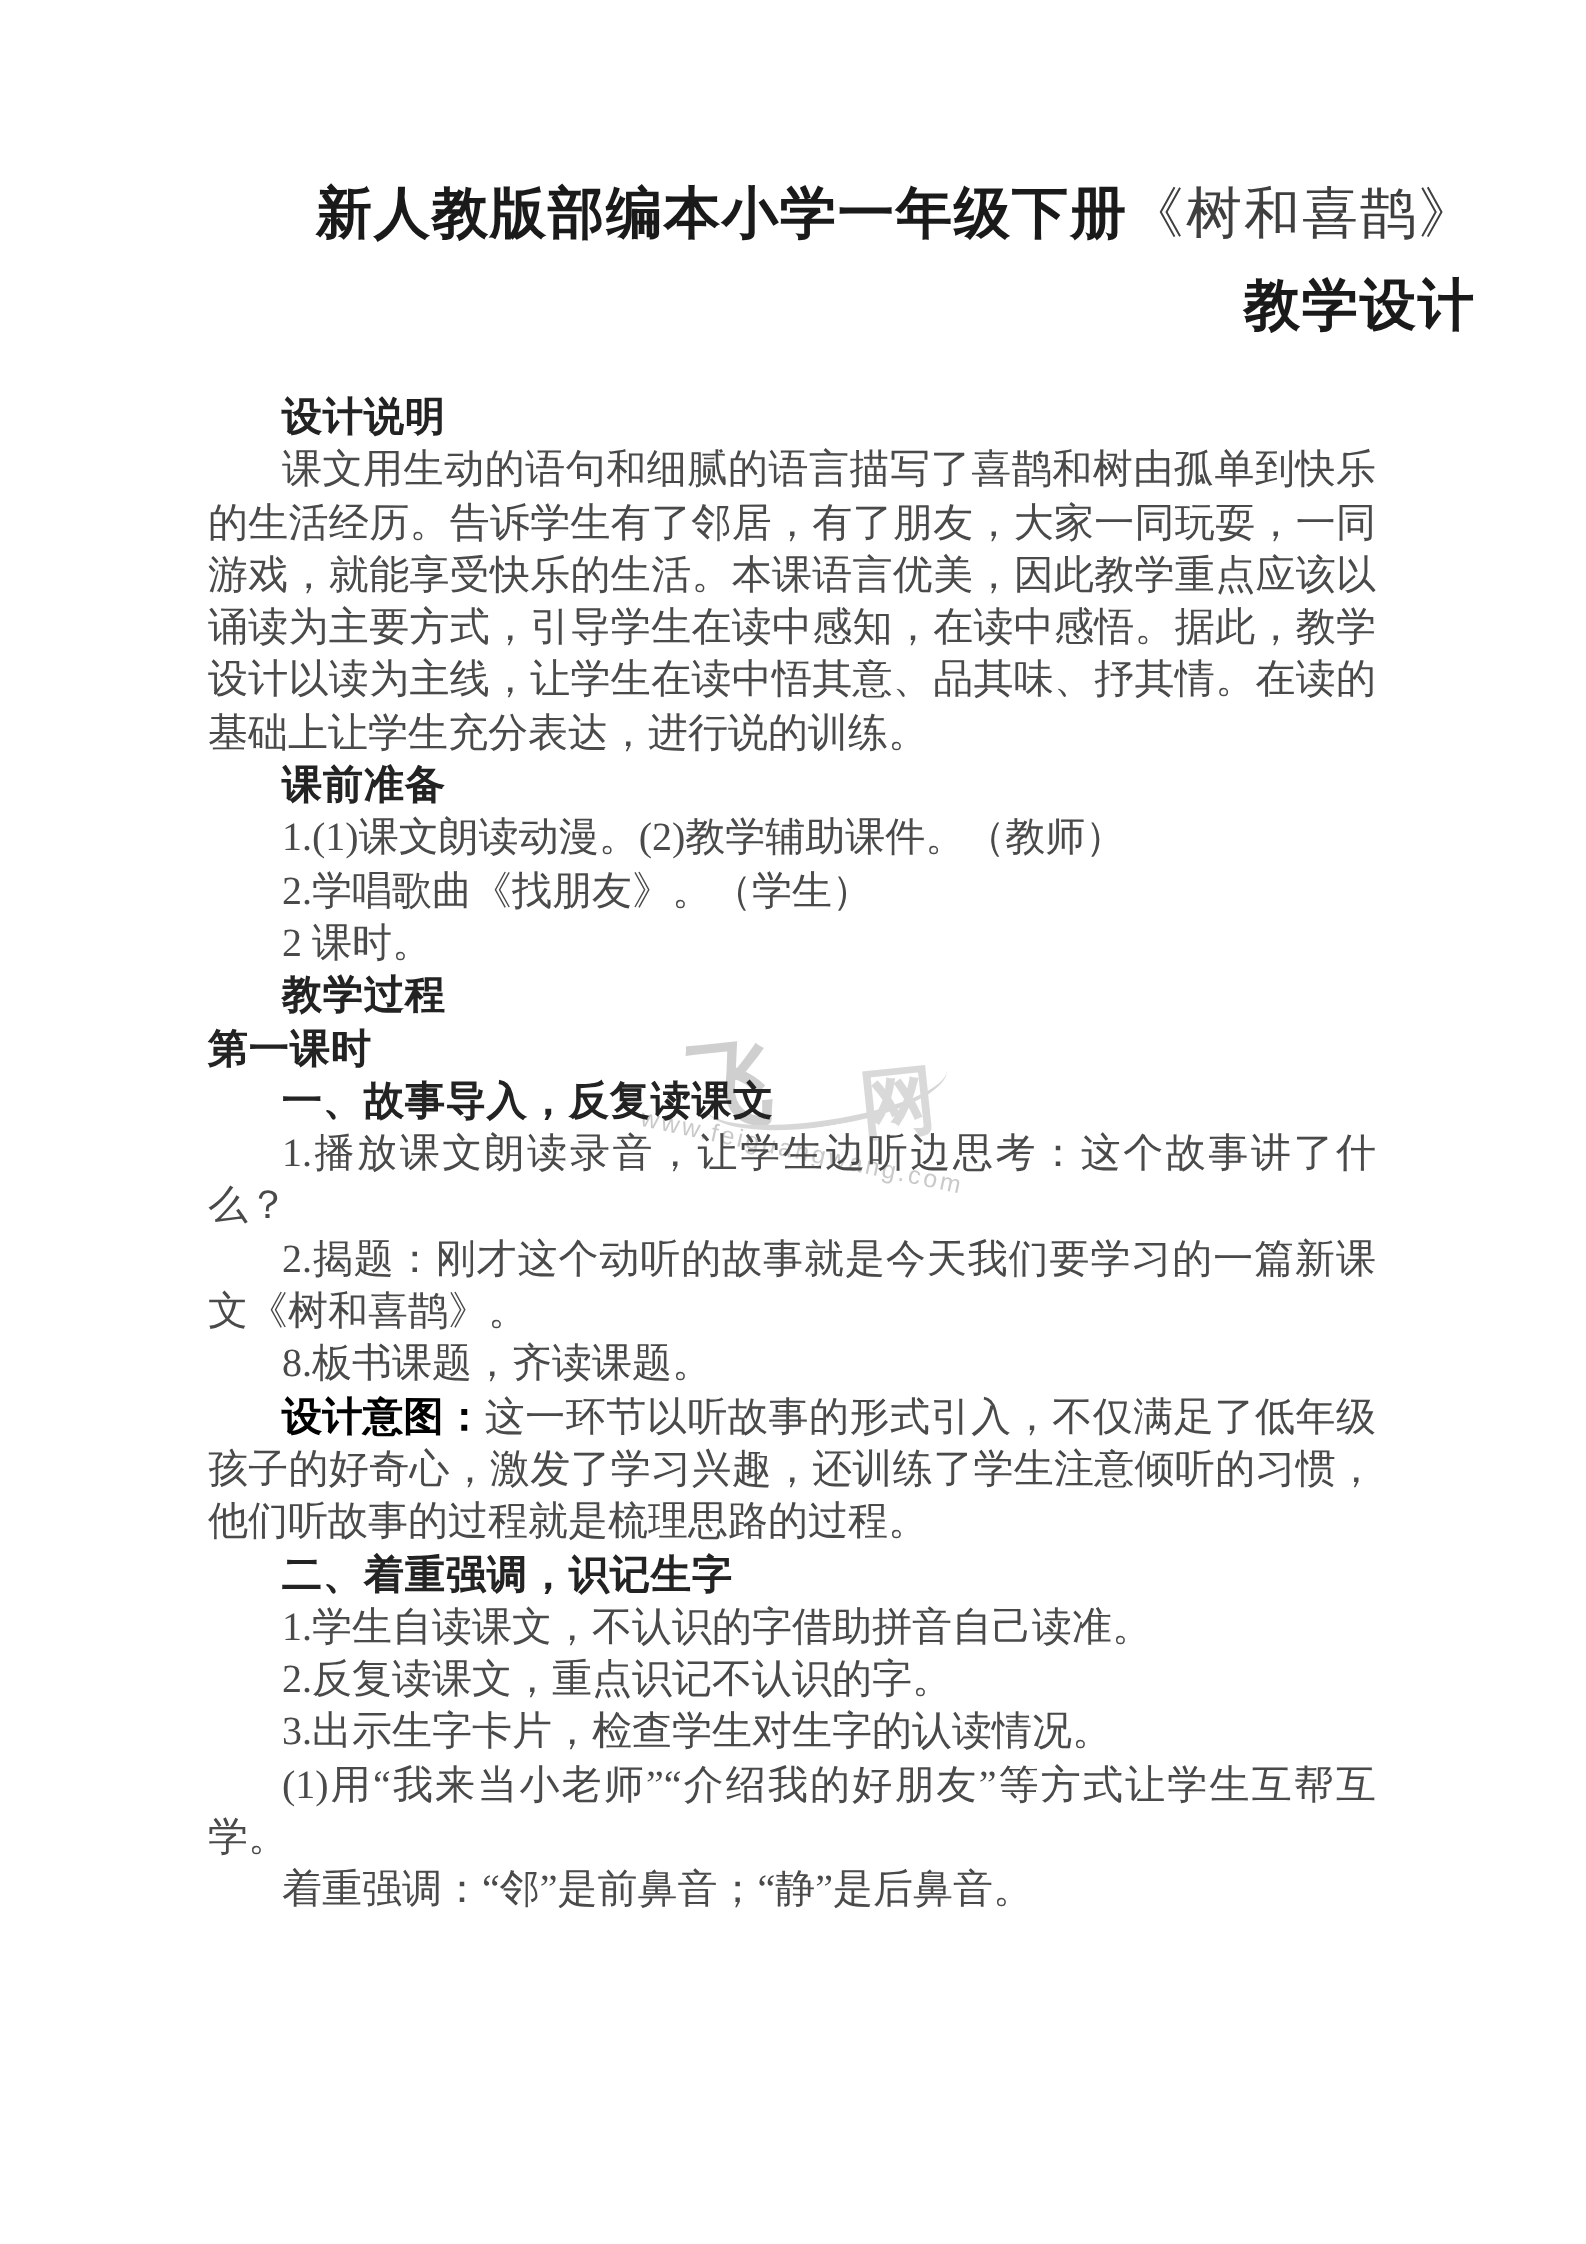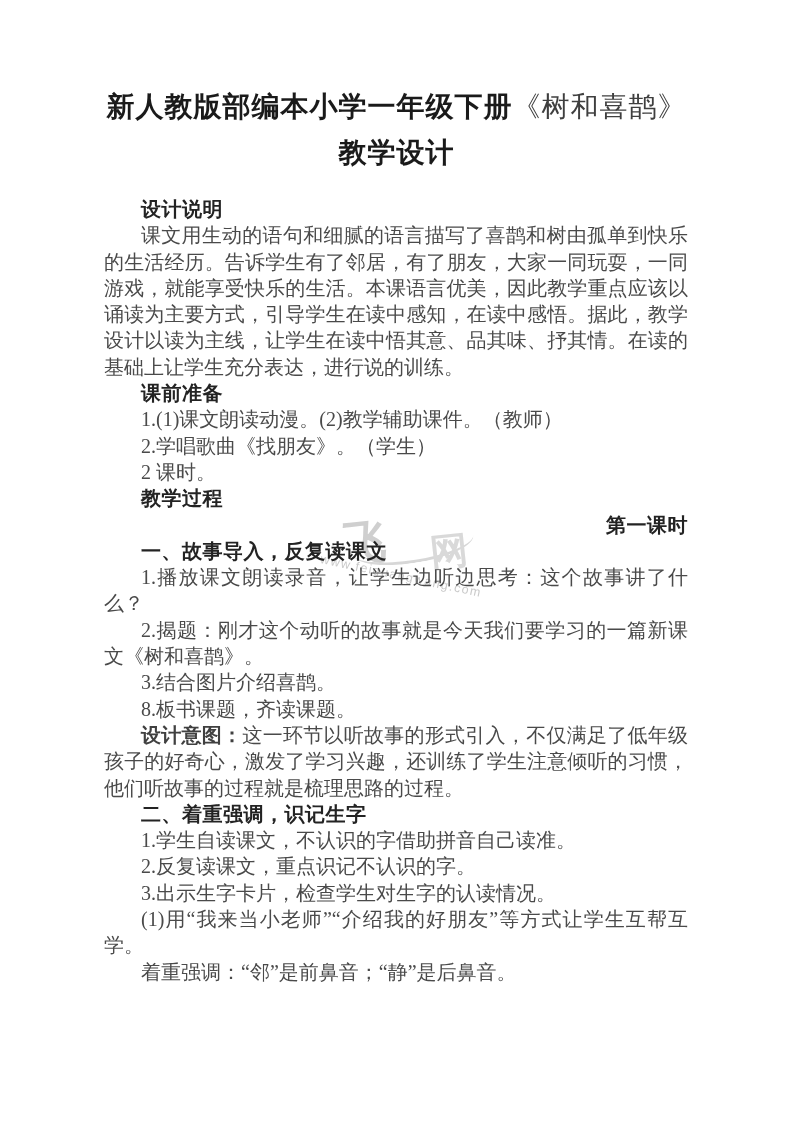--- a/index.html
+++ b/index.html
@@ -5,42 +5,42 @@
   html, body { margin:0; padding:0; }
   body {
     width:793px; height:1122px; background:#ffffff; position:relative;
     overflow:hidden;
     font-family:"Liberation Serif","DejaVu Serif",serif;
   }
   .page { position:absolute; inset:0; background:#ffffff; }
 
   .doc-title {
     position:absolute; top:84px; left:55px; width:683px;
-    text-align:center;
+    text-align:right;
     font-family:"Liberation Sans","DejaVu Sans",sans-serif;
     font-size:28px; line-height:46px; font-weight:700;
     color:#1a1a1a; letter-spacing:1px;
   }
   .doc-title .light { font-weight:400; color:#3f3f3f; }
 
   .content {
     position:absolute; top:196px; left:104px; width:584px;
     font-size:20px; line-height:26.3px; color:#4a4a4a;
     text-align:justify; z-index:2;
   }
   .content p { margin:0; text-indent:37px; }
   .content p.h {
     font-family:"Liberation Sans","DejaVu Sans",sans-serif;
     font-weight:700; color:#232323; letter-spacing:0.5px;
     text-align:left;
   }
-  .content p.hc { text-align:right; text-indent:0; }
+  .content p.hc { text-align:left; text-indent:0; }
   .lead {
     font-family:"Liberation Sans","DejaVu Sans",sans-serif;
-    font-weight:700; color:#404040;
+    font-weight:700; color:#000000;
   }
 
   .watermark {
     position:absolute; left:318px; top:516px; width:190px; height:90px;
     z-index:1; opacity:0.62; pointer-events:none;
   }
   .wm-fly {
     position:absolute; left:24px; top:-4px;
     font-family:"Liberation Sans","DejaVu Sans",sans-serif;
     font-weight:700; font-size:46px; color:#b2b2b2;
@@ -87,21 +87,20 @@
     <p>课文用生动的语句和细腻的语言描写了喜鹊和树由孤单到快乐的生活经历。告诉学生有了邻居，有了朋友，大家一同玩耍，一同游戏，就能享受快乐的生活。本课语言优美，因此教学重点应该以诵读为主要方式，引导学生在读中感知，在读中感悟。据此，教学设计以读为主线，让学生在读中悟其意、品其味、抒其情。在读的基础上让学生充分表达，进行说的训练。</p>
     <p class="h">课前准备</p>
     <p>1.(1)课文朗读动漫。(2)教学辅助课件。（教师）</p>
     <p>2.学唱歌曲《找朋友》。（学生）</p>
     <p>2 课时。</p>
     <p class="h">教学过程</p>
     <p class="h hc">第一课时</p>
     <p class="h">一、故事导入，反复读课文</p>
     <p>1.播放课文朗读录音，让学生边听边思考：这个故事讲了什么？</p>
     <p>2.揭题：刚才这个动听的故事就是今天我们要学习的一篇新课文《树和喜鹊》。</p>
-    <p>3.结合图片介绍喜鹊。</p>
     <p>8.板书课题，齐读课题。</p>
     <p><span class="lead">设计意图：</span><span>这一环节以听故事的形式引入，不仅满足了低年级孩子的好奇心，激发了学习兴趣，还训练了学生注意倾听的习惯，他们听故事的过程就是梳理思路的过程。</span></p>
     <p class="h">二、着重强调，识记生字</p>
     <p>1.学生自读课文，不认识的字借助拼音自己读准。</p>
     <p>2.反复读课文，重点识记不认识的字。</p>
     <p>3.出示生字卡片，检查学生对生字的认读情况。</p>
     <p>(1)用“我来当小老师”“介绍我的好朋友”等方式让学生互帮互学。</p>
     <p>着重强调：“邻”是前鼻音；“静”是后鼻音。</p>
   </div>
 

